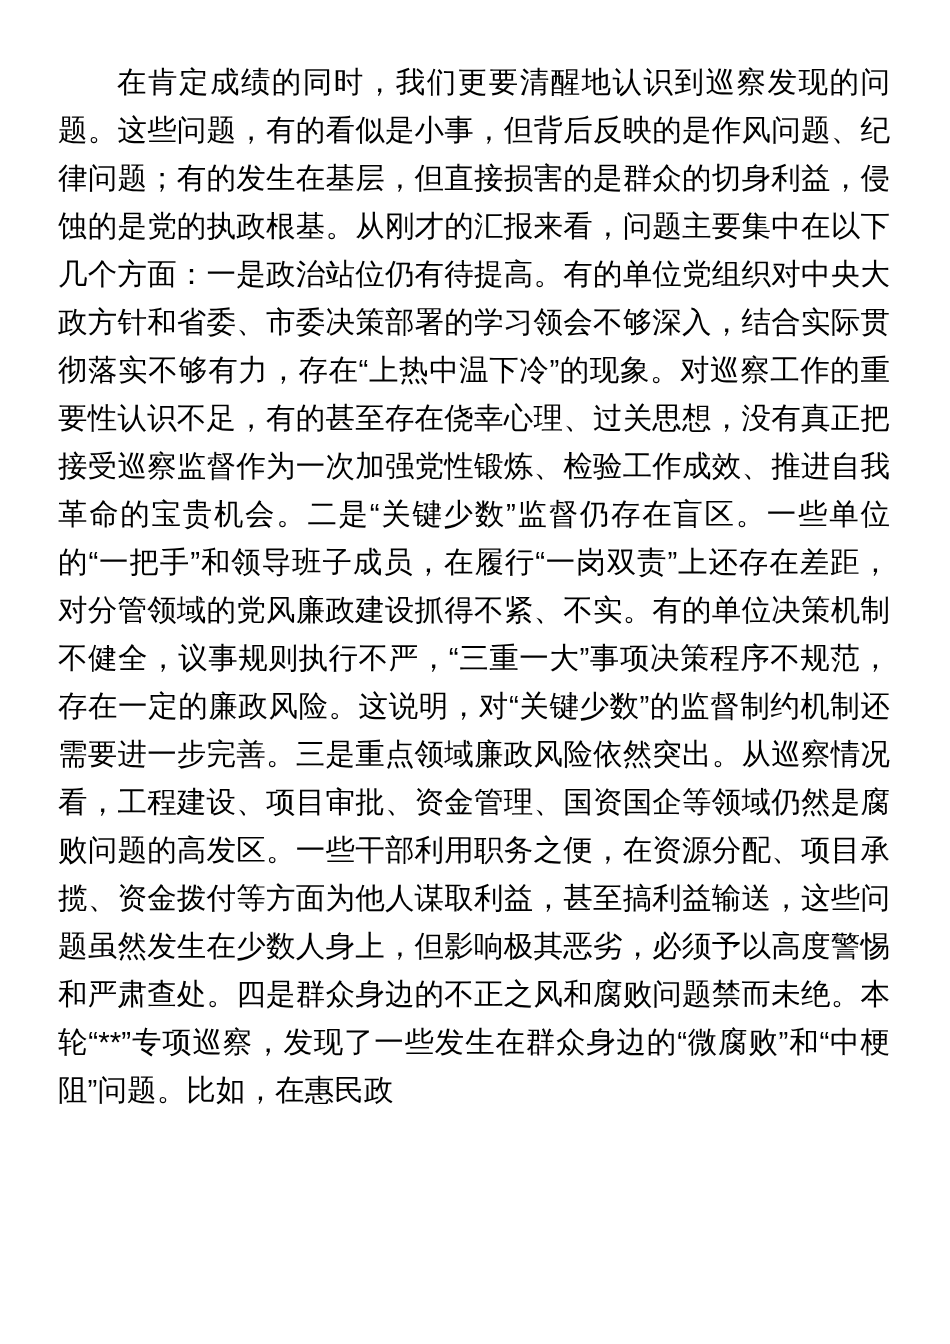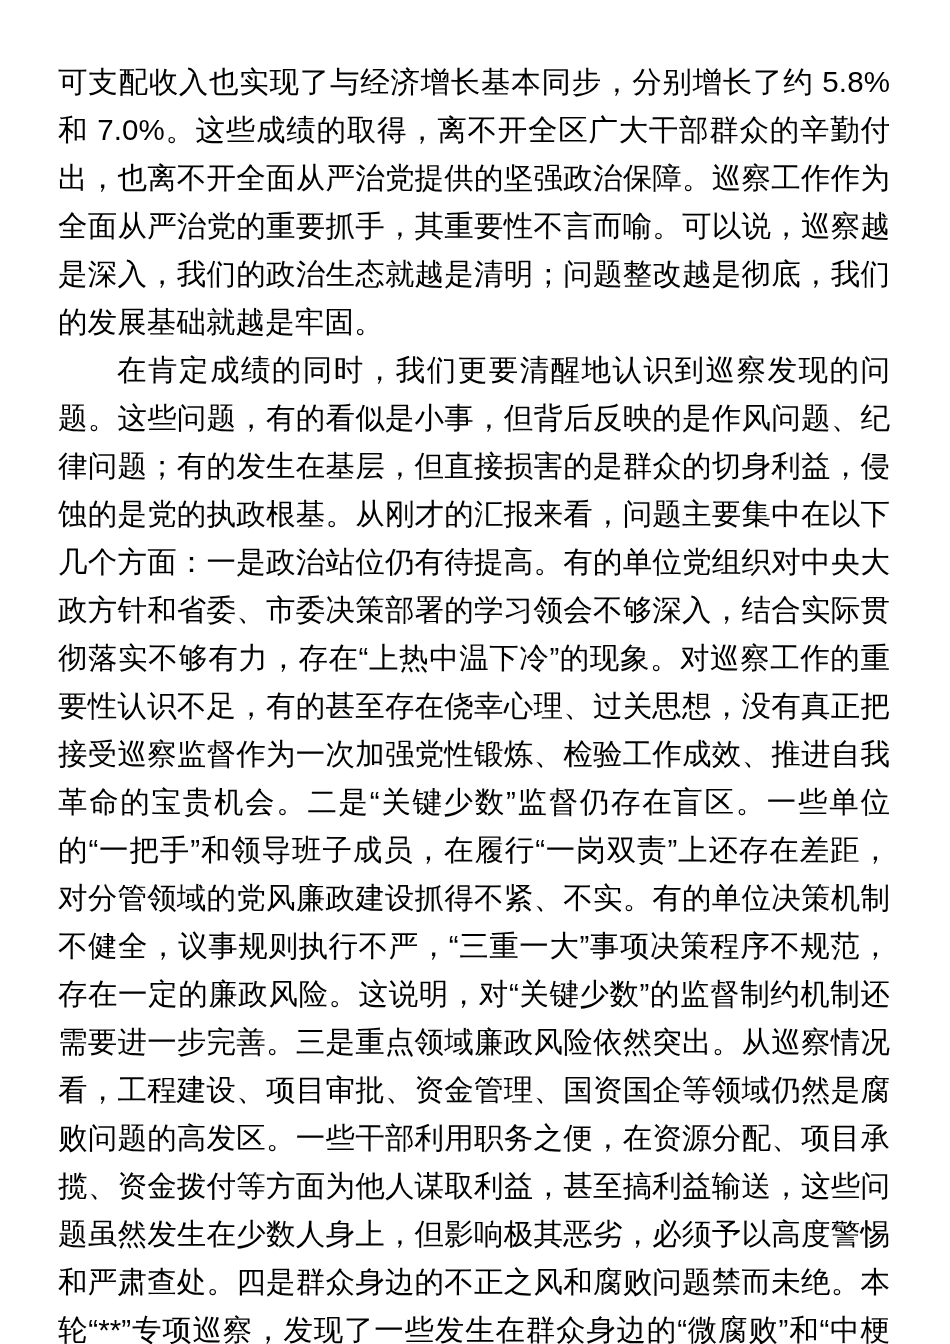--- a/index.html
+++ b/index.html
@@ -41,16 +41,15 @@
   }
   .para.indent {
     text-indent: 2em;
   }
 </style>
 </head>
 <body>
 
 <div class="page">
   <div class="text-body">
-    <p class="para">可支配收入也实现了与经济增长基本同步，分别增长了约 5.8%和 7.0%。这些成绩的取得，离不开全区广大干部群众的辛勤付出，也离不开全面从严治党提供的坚强政治保障。巡察工作作为全面从严治党的重要抓手，其重要性不言而喻。可以说，巡察越是深入，我们的政治生态就越是清明；问题整改越是彻底，我们的发展基础就越是牢固。</p>
     <p class="para indent">在肯定成绩的同时，我们更要清醒地认识到巡察发现的问题。这些问题，有的看似是小事，但背后反映的是作风问题、纪律问题；有的发生在基层，但直接损害的是群众的切身利益，侵蚀的是党的执政根基。从刚才的汇报来看，问题主要集中在以下几个方面：一是政治站位仍有待提高。有的单位党组织对中央大政方针和省委、市委决策部署的学习领会不够深入，结合实际贯彻落实不够有力，存在“上热中温下冷”的现象。对巡察工作的重要性认识不足，有的甚至存在侥幸心理、过关思想，没有真正把接受巡察监督作为一次加强党性锻炼、检验工作成效、推进自我革命的宝贵机会。二是“关键少数”监督仍存在盲区。一些单位的“一把手”和领导班子成员，在履行“一岗双责”上还存在差距，对分管领域的党风廉政建设抓得不紧、不实。有的单位决策机制不健全，议事规则执行不严，“三重一大”事项决策程序不规范，存在一定的廉政风险。这说明，对“关键少数”的监督制约机制还需要进一步完善。三是重点领域廉政风险依然突出。从巡察情况看，工程建设、项目审批、资金管理、国资国企等领域仍然是腐败问题的高发区。一些干部利用职务之便，在资源分配、项目承揽、资金拨付等方面为他人谋取利益，甚至搞利益输送，这些问题虽然发生在少数人身上，但影响极其恶劣，必须予以高度警惕和严肃查处。四是群众身边的不正之风和腐败问题禁而未绝。本轮“**”专项巡察，发现了一些发生在群众身边的“微腐败”和“中梗阻”问题。比如，在惠民政</p>
   </div>
 </div>
 
 </body></html>

